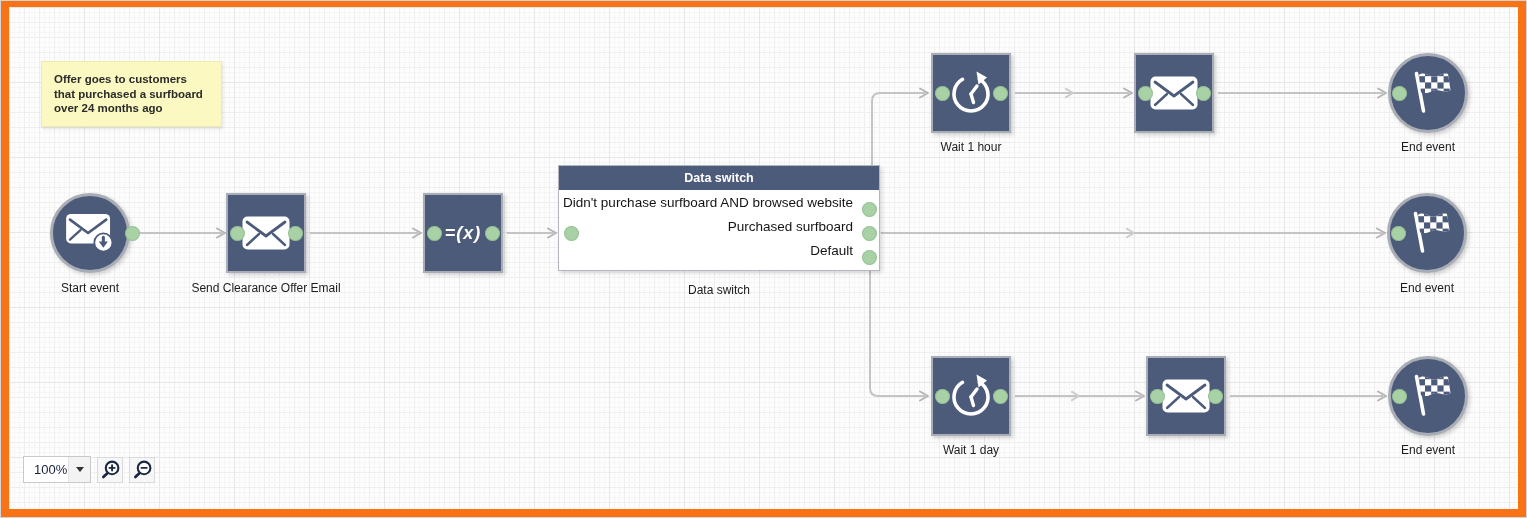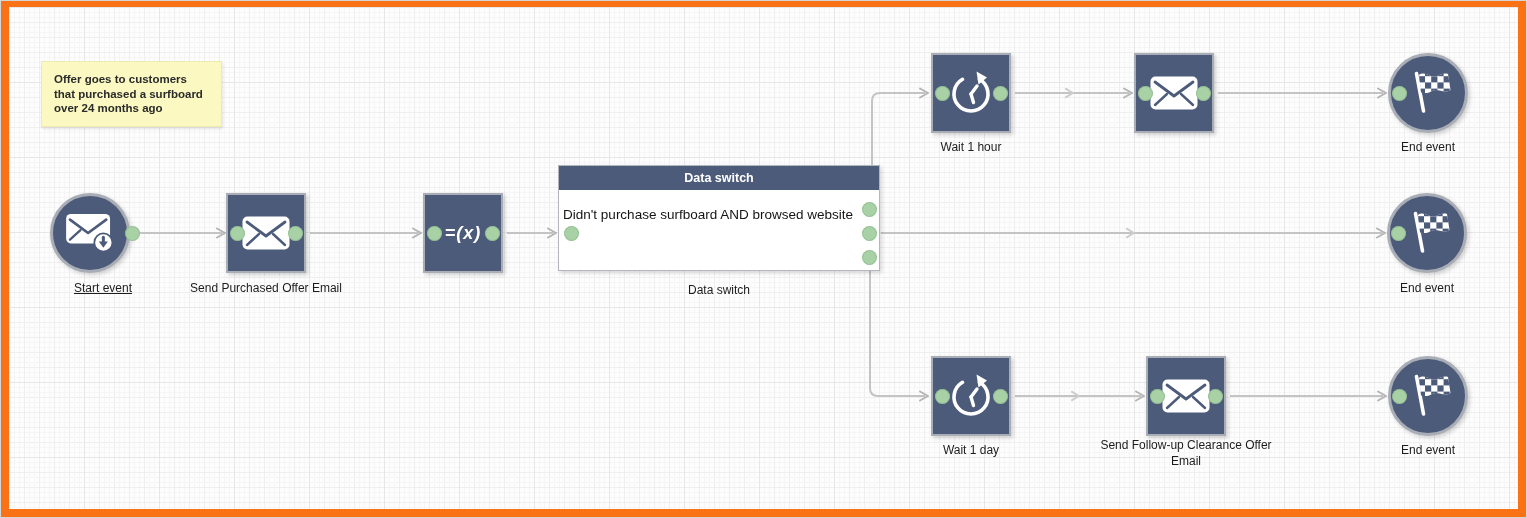--- a/index.html
+++ b/index.html
@@ -15,21 +15,21 @@
   .wires{position:absolute;left:0;top:0;pointer-events:none;}
   .node{position:absolute;width:80px;height:80px;background:#4d5b7b;display:flex;align-items:center;justify-content:center;box-sizing:border-box;box-shadow:2px 2px 4px rgba(0,0,0,.18);}
   .square{border:2px solid #a9adb6;}
   .round{border:3px solid #a9adb6;border-radius:50%;}
   .port{position:absolute;width:15px;height:15px;border-radius:50%;background:#a8d1a6;box-shadow:inset 0 0 0 1px rgba(120,165,120,.35);}
   .node-label{position:absolute;text-align:center;font-size:12px;line-height:15.5px;color:#1c1c1c;}
   .setdata-txt{color:#fff;font-weight:bold;font-style:italic;font-size:18px;letter-spacing:1px;}
   .switch-box{position:absolute;left:557px;top:164px;width:322px;height:106px;background:#fff;border:1px solid #b3b6bc;box-sizing:border-box;box-shadow:2px 2px 4px rgba(0,0,0,.15);}
   .switch-header{height:24px;background:#4d5b7b;color:#fff;font-size:12.5px;font-weight:bold;display:flex;align-items:center;justify-content:center;}
   .switch-row{height:24px;display:flex;align-items:center;justify-content:flex-end;padding-right:26px;font-size:13.5px;color:#141414;margin-top:0;}
-  .switch-body{padding-top:12px;}
+  .switch-body{padding-top:0;}
   .note{position:absolute;left:40px;top:60px;width:155px;background:#fbf9c1;border:1px solid #eeeab0;padding:10px 12px;font-size:11.5px;font-weight:bold;line-height:14.5px;color:#2b2b2b;box-shadow:1px 2px 3px rgba(0,0,0,.10);}
   .toolbar{position:absolute;left:22px;top:455px;display:flex;align-items:center;}
   .zoom-select{width:68px;height:27px;border:1px solid #c9c9c9;background:#fff;display:flex;align-items:center;box-sizing:border-box;cursor:pointer;}
   .zoom-value{flex:1;padding-left:10px;font-size:13px;color:#17213a;}
   .zoom-caret-wrap{width:21px;height:100%;background:#f3f3f3;border-left:1px solid #e2e2e2;display:flex;align-items:center;justify-content:center;}
   .caret{width:0;height:0;border-left:4px solid transparent;border-right:4px solid transparent;border-top:5px solid #333;}
   .tool-btn{width:26px;height:26px;margin-left:6px;background:#f7f7f7;border:1px solid #d9d9d9;display:flex;align-items:center;justify-content:center;box-sizing:border-box;cursor:pointer;}
   .tool-btn:first-of-type{margin-left:10px;}
 </style>
 </head>
@@ -178,20 +178,26 @@
         <use href="#icon-flag"></use>
       </svg>
   </div>
 
   <div class="switch-box">
     <div class="switch-header">Data switch</div>
     <div class="switch-body">
       <div class="switch-row">
         <span>Didn't purchase surfboard AND browsed website</span>
       </div>
+      <div class="switch-row">
+        <span>Purchased surfboard</span>
+      </div>
+      <div class="switch-row">
+        <span>Default</span>
+      </div>
     </div>
   </div>
 
   <div class="port" style="left:123.5px;top:224.5px;"></div>
   <div class="port" style="left:228.5px;top:224.5px;"></div>
   <div class="port" style="left:286.5px;top:224.5px;"></div>
   <div class="port" style="left:425.5px;top:224.5px;"></div>
   <div class="port" style="left:483.5px;top:224.5px;"></div>
   <div class="port" style="left:562.5px;top:224.5px;"></div>
   <div class="port" style="left:860.5px;top:200.5px;"></div>
@@ -202,23 +208,40 @@
   <div class="port" style="left:1136.5px;top:84.5px;"></div>
   <div class="port" style="left:1194.5px;top:84.5px;"></div>
   <div class="port" style="left:1390.5px;top:84.5px;"></div>
   <div class="port" style="left:1389.5px;top:224.5px;"></div>
   <div class="port" style="left:933.5px;top:387.5px;"></div>
   <div class="port" style="left:991.5px;top:387.5px;"></div>
   <div class="port" style="left:1148.5px;top:387.5px;"></div>
   <div class="port" style="left:1206.5px;top:387.5px;"></div>
   <div class="port" style="left:1390.5px;top:387.5px;"></div>
 
-  <div class="node-label" style="left:42px;top:280px;width:120px;text-decoration:underline;">Start event</div>
-  <div class="node-label" style="left:165px;top:280px;width:200px;">Send Purchased Offer Email</div>
+  <div class="node-label" style="left:29px;top:280px;width:120px;">Start event</div>
+  <div class="node-label" style="left:165px;top:280px;width:200px;">Send Clearance Offer Email</div>
   <div class="node-label" style="left:557px;top:282px;width:322px;">Data switch</div>
   <div class="node-label" style="left:910px;top:139px;width:120px;">Wait 1 hour</div>
   <div class="node-label" style="left:1367px;top:139px;width:120px;">End event</div>
   <div class="node-label" style="left:1366px;top:280px;width:120px;">End event</div>
   <div class="node-label" style="left:910px;top:442px;width:120px;">Wait 1 day</div>
-  <div class="node-label" style="left:1092px;top:437px;width:186px;">Send Follow-up Clearance Offer Email</div>
   <div class="node-label" style="left:1367px;top:442px;width:120px;">End event</div>
 
+  <div class="toolbar">
+    <div class="zoom-select">
+      <span class="zoom-value">100%</span>
+      <span class="zoom-caret-wrap">
+          <span class="caret"></span>
+        </span>
+    </div>
+    <div class="tool-btn">
+      <svg width="21" height="21">
+          <use href="#icon-zoom-in"></use>
+        </svg>
+    </div>
+    <div class="tool-btn">
+      <svg width="21" height="21">
+          <use href="#icon-zoom-out"></use>
+        </svg>
+    </div>
+  </div>
 </div>
 
 </body></html>

